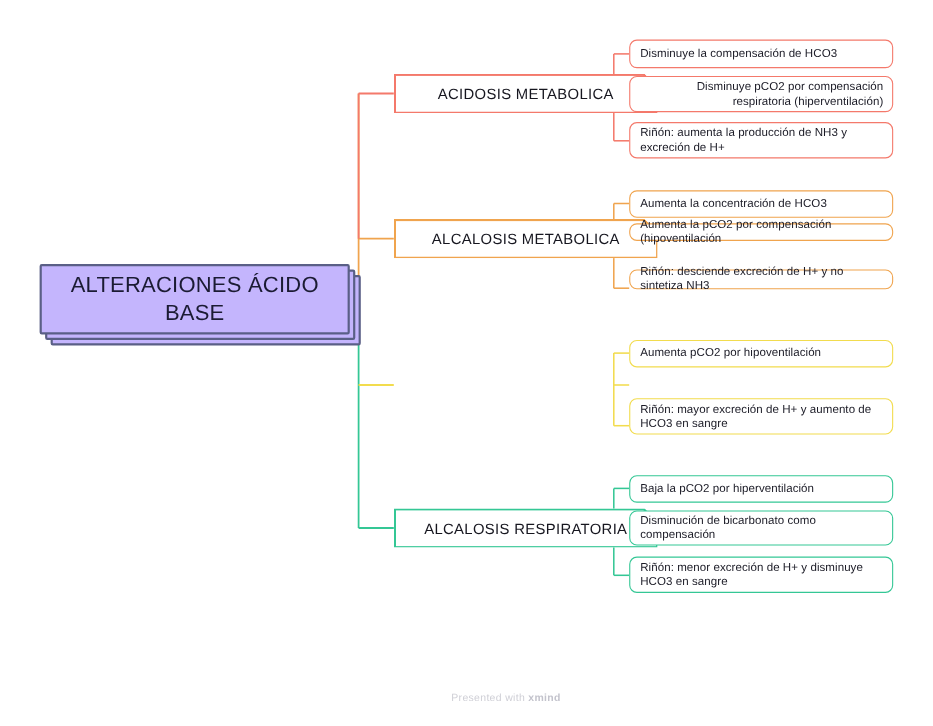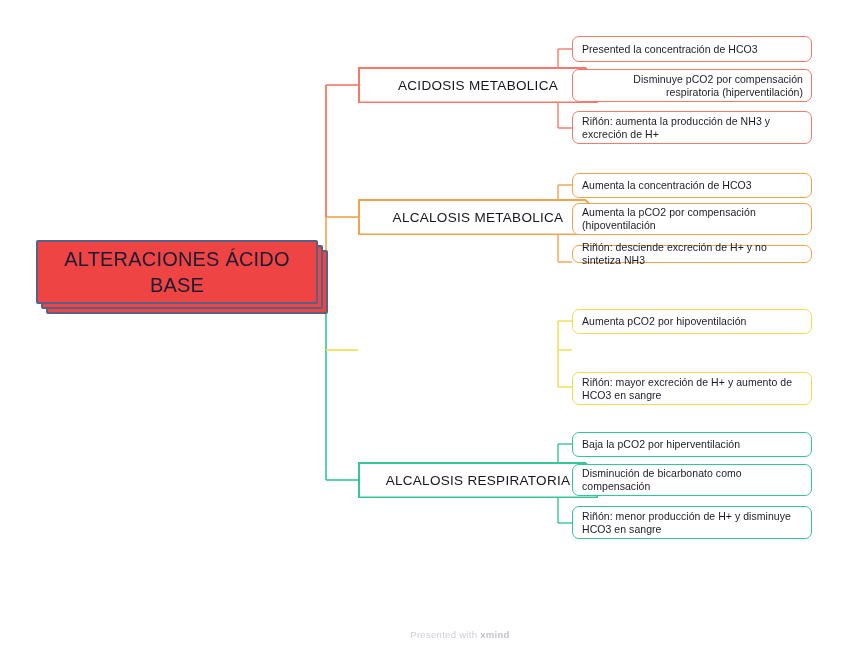--- a/index.html
+++ b/index.html
@@ -24,21 +24,21 @@
   .root-stack {
     position: absolute;
     left: 36px;
     top: 240px;
     width: 292px;
     height: 74px;
   }
   .root-layer {
     position: absolute;
     border: 2px solid #5a5f86;
-    background: #ef4444;
+    background: #c4b5fd;
     border-radius: 2px;
     box-sizing: border-box;
   }
   .root-layer.l3 { left: 10px; top: 10px; width: 282px; height: 64px; }
   .root-layer.l2 { left: 5px;  top: 5px;  width: 282px; height: 64px; }
   .root-layer.l1 {
     left: 0; top: 0; width: 282px; height: 64px;
     display: flex;
     align-items: center;
     justify-content: center;
@@ -181,66 +181,66 @@
     </div>
   </div>
 
   <div class="branch" style="top:67px;">
     <div class="branch-inner" style="background:#f4796b;"></div>
     <div class="branch-inner" style="background:#ffffff; inset:1.5px;"></div>
     <span class="branch-label">ACIDOSIS METABOLICA</span>
   </div>
 
   <div class="leaf" style="top:36px;  height:26px; border-color:#f4796b;">
-    <span class="leaf-label">Presented la concentración de HCO3</span>
+    <span class="leaf-label">Disminuye la compensación de HCO3</span>
   </div>
   <div class="leaf" style="top:69px;  height:33px; border-color:#f4796b;text-align:right;">
     <span class="leaf-label">Disminuye pCO2 por compensación respiratoria (hiperventilación)</span>
   </div>
   <div class="leaf" style="top:111px; height:33px; border-color:#f4796b;">
     <span class="leaf-label">Riñón: aumenta la producción de NH3 y excreción de H+</span>
   </div>
 
   <div class="branch" style="top:199px;">
     <div class="branch-inner" style="background:#f0a44e;"></div>
     <div class="branch-inner" style="background:#ffffff; inset:1.5px;"></div>
     <span class="branch-label">ALCALOSIS METABOLICA</span>
   </div>
 
   <div class="leaf" style="top:173px; height:25px; border-color:#f0a44e;">
     <span class="leaf-label">Aumenta la concentración de HCO3</span>
   </div>
-  <div class="leaf" style="top:203px; height:32px; border-color:#f0a44e;">
+  <div class="leaf" style="top:203px; height:16px; border-color:#f0a44e;">
     <span class="leaf-label">Aumenta la pCO2 por compensación (hipoventilación</span>
   </div>
   <div class="leaf" style="top:245px; height:18px; border-color:#f0a44e;">
     <span class="leaf-label">Riñón: desciende excreción de H+ y no sintetiza NH3</span>
   </div>
 
 
   <div class="leaf" style="top:309px; height:25px; border-color:#f2dc4e;">
     <span class="leaf-label">Aumenta pCO2 por hipoventilación</span>
   </div>
-  <div class="leaf" style="top:372px; height:33px; border-color:#f2dc4e;">
+  <div class="leaf" style="top:362px; height:33px; border-color:#f2dc4e;">
     <span class="leaf-label">Riñón: mayor excreción de H+ y aumento de HCO3 en sangre</span>
   </div>
 
   <div class="branch" style="top:462px;">
     <div class="branch-inner" style="background:#34c795;"></div>
     <div class="branch-inner" style="background:#ffffff; inset:1.5px;"></div>
     <span class="branch-label">ALCALOSIS RESPIRATORIA</span>
   </div>
 
   <div class="leaf" style="top:432px; height:25px; border-color:#34c795;">
     <span class="leaf-label">Baja la pCO2 por hiperventilación</span>
   </div>
   <div class="leaf" style="top:464px; height:32px; border-color:#34c795;">
     <span class="leaf-label">Disminución de bicarbonato como compensación</span>
   </div>
   <div class="leaf" style="top:506px; height:33px; border-color:#34c795;">
-    <span class="leaf-label">Riñón: menor producción de H+ y disminuye HCO3 en sangre</span>
+    <span class="leaf-label">Riñón: menor excreción de H+ y disminuye HCO3 en sangre</span>
   </div>
 
   <div class="watermark">
     <span>Presented with </span><b>xmind</b>
   </div>
 
 </div>
 
 </body></html>

